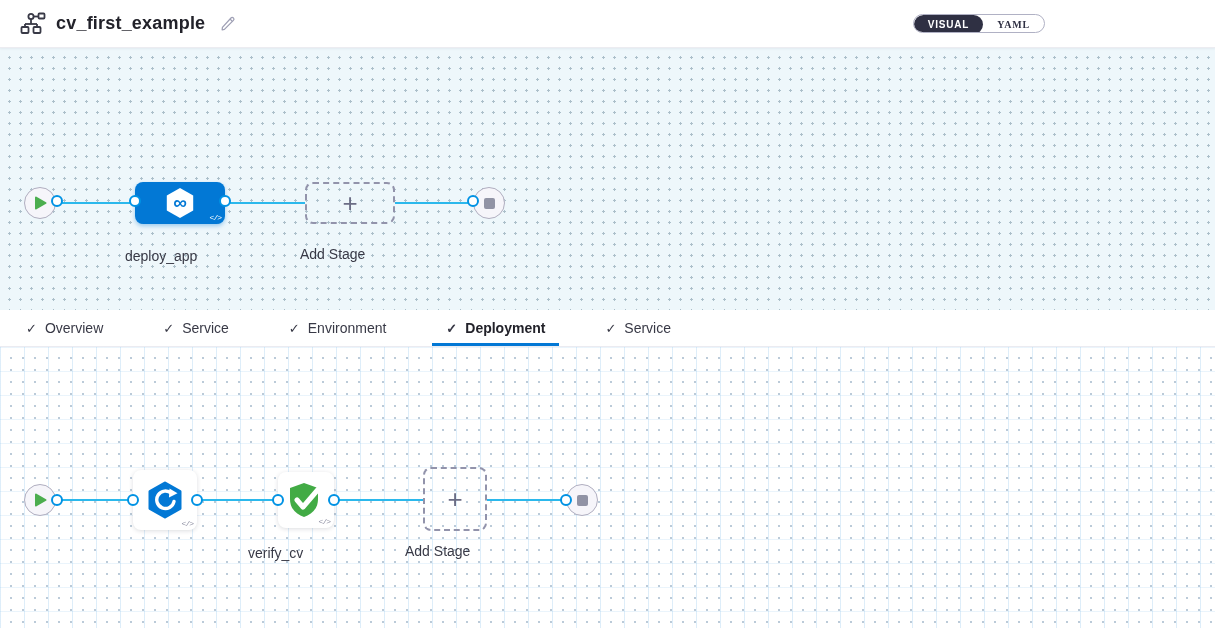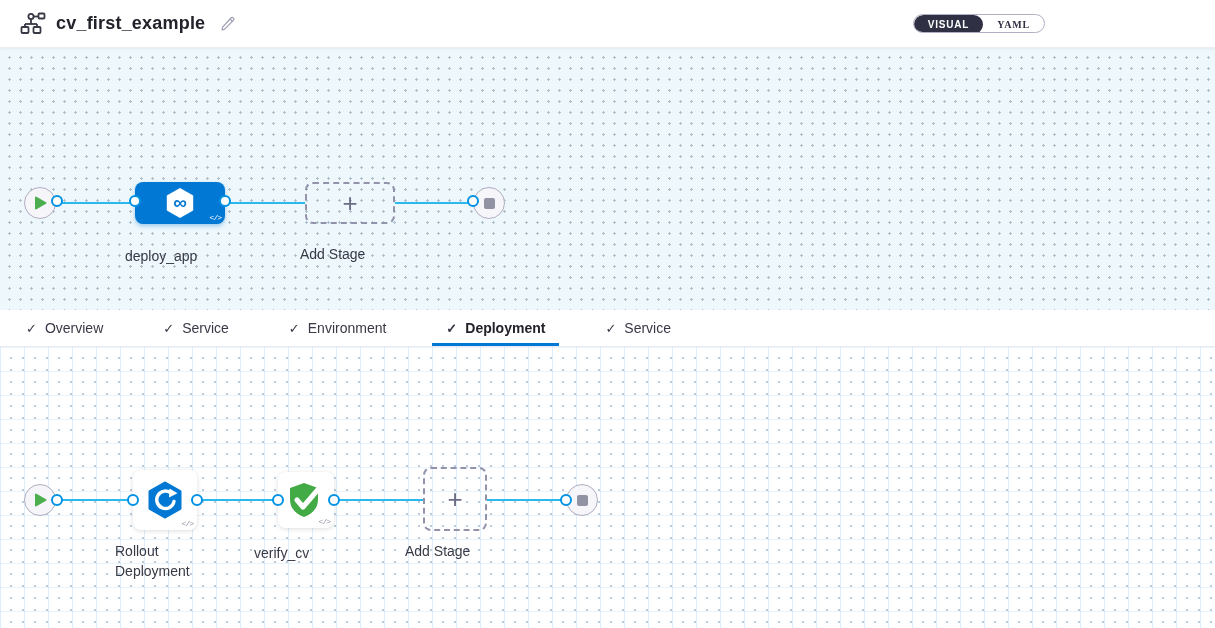--- a/index.html
+++ b/index.html
@@ -175,32 +175,31 @@
   <div class="port" style="left:127px;top:147px;"></div>
   <div class="step-card" style="left:133px;top:123px;width:64px;height:60px;">
     <svg width="40" height="40" viewBox="0 0 40 40">
       <polygon points="20,3 35,11.5 35,28.5 20,37 5,28.5 5,11.5" fill="#0278d5" stroke="#0278d5" stroke-width="3" stroke-linejoin="round"></polygon>
       <path d="M26.5 13.5 A 8.7 8.7 0 1 0 29 21.5" fill="none" stroke="#fff" stroke-width="3.4" stroke-linecap="round"></path>
       <polygon points="24.5,8.5 32.5,13.2 24,17.5" fill="#fff"></polygon>
     </svg>
     <div class="code-glyph gray">&lt;/&gt;</div>
   </div>
   <div class="port" style="left:191px;top:147px;"></div>
-  <div class="node-label" style="left:115px;top:194px;width:100px;">Rollout Deployment</div>
 
   <div class="port" style="left:272px;top:147px;"></div>
   <div class="step-card" style="left:278px;top:125px;width:56px;height:56px;">
     <svg width="42" height="40" viewBox="0 0 42 40" style="overflow:visible">
       <path d="M5 8 L19 3 L33 8 L33 19 C33 29 26.5 34.5 19 37 C11.5 34.5 5 29 5 19 Z" fill="#42ab45"></path>
       <polyline points="12,20 18,27 36,6" fill="none" stroke="#fff" stroke-width="5" stroke-linecap="round" stroke-linejoin="round"></polyline>
     </svg>
     <div class="code-glyph gray">&lt;/&gt;</div>
   </div>
   <div class="port" style="left:328px;top:147px;"></div>
-  <div class="node-label" style="left:254px;top:196px;width:100px;">verify_cv</div>
+  <div class="node-label" style="left:248px;top:196px;width:100px;">verify_cv</div>
 
   <div class="dashed-box" style="left:423px;top:120px;width:64px;height:64px;">
     <span class="plus">+</span>
   </div>
   <div class="node-label" style="left:405px;top:194px;width:100px;">Add Stage</div>
 
   <div class="port" style="left:560px;top:147px;"></div>
   <div class="endpoint" style="left:566px;top:137px;">
     <div class="stop-sq"></div>
   </div>

